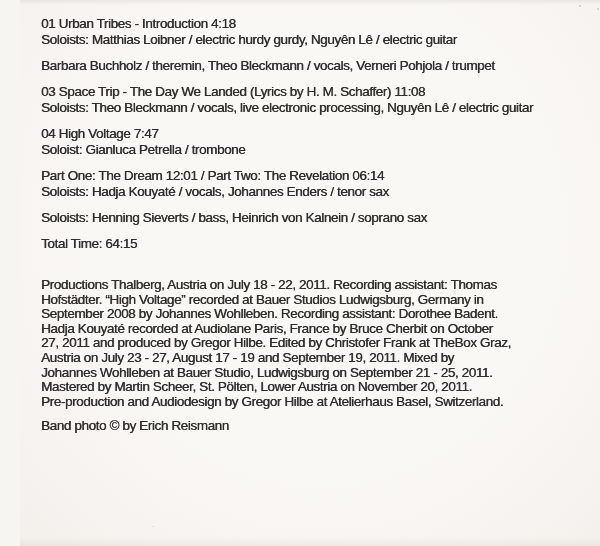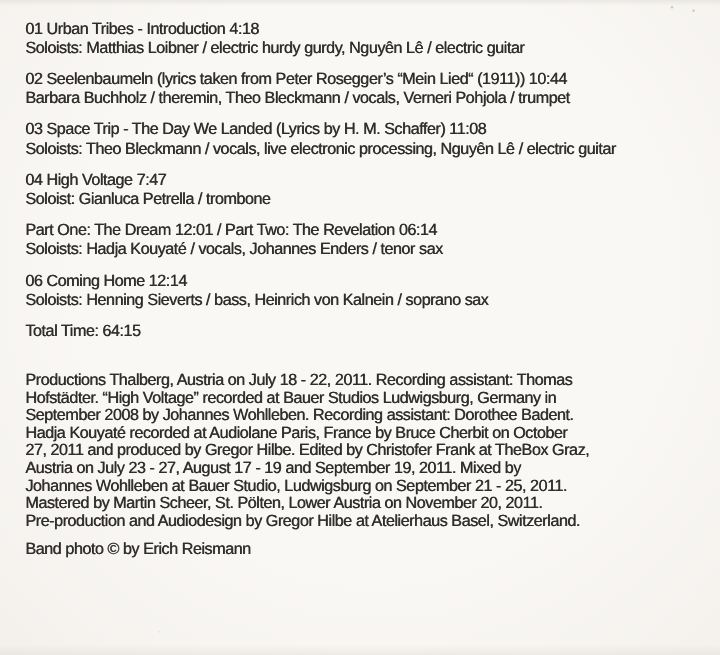--- a/index.html
+++ b/index.html
@@ -14,20 +14,21 @@
     background: #f7f5f1;
     font-family: "Liberation Sans", "DejaVu Sans", sans-serif;
   }
   .page {
     position: absolute;
     inset: 0;
     background:
       linear-gradient(180deg, rgba(210,206,200,0.35) 0px, rgba(210,206,200,0) 5px),
       linear-gradient(0deg, rgba(214,208,202,0.30) 0px, rgba(214,208,202,0) 9px),
       radial-gradient(ellipse at 52% 42%, #faf8f5 55%, #f3f0ec 100%);
+    margin-left: 20px;
   }
   .speck {
     position: absolute;
     border-radius: 50%;
     background: rgba(150,144,138,0.45);
   }
   .speck.s1 { left: 559px; top: 5px;  width: 2px; height: 2px; }
   .speck.s2 { left: 577px; top: 8px;  width: 2px; height: 2px; }
   .speck.s3 { left: 132px; top: 526px; width: 2px; height: 1px; opacity:.5; }
   .content {
@@ -69,41 +70,39 @@
   <span class="speck s3"></span>
 
   <div class="content">
 
     <div class="track-block">
       <div class="line">01 Urban Tribes - Introduction 4:18</div>
       <div class="line">Soloists: Matthias Loibner / electric hurdy gurdy, Nguyên Lê / electric guitar</div>
     </div>
 
     <div class="track-block">
-      <div class="line">02 Seelenbaumeln (lyrics taken from Peter Rosegger’s “Mein Lied“ (1911)) 10:44</div>
       <div class="line">Barbara Buchholz / theremin, Theo Bleckmann / vocals, Verneri Pohjola / trumpet</div>
     </div>
 
     <div class="track-block">
       <div class="line">03 Space Trip - The Day We Landed (Lyrics by H. M. Schaffer) 11:08</div>
       <div class="line">Soloists: Theo Bleckmann / vocals, live electronic processing, Nguyên Lê / electric guitar</div>
     </div>
 
     <div class="track-block">
       <div class="line">04 High Voltage 7:47</div>
       <div class="line">Soloist: Gianluca Petrella / trombone</div>
     </div>
 
     <div class="track-block">
       <div class="line">Part One: The Dream 12:01 / Part Two: The Revelation 06:14</div>
       <div class="line">Soloists: Hadja Kouyaté / vocals, Johannes Enders / tenor sax</div>
     </div>
 
     <div class="track-block">
-      <div class="line">06 Coming Home 12:14</div>
       <div class="line">Soloists: Henning Sieverts / bass, Heinrich von Kalnein / soprano sax</div>
     </div>
 
     <div class="track-block total-time">
       <div class="line">Total Time: 64:15</div>
     </div>
 
     <div class="credits-block">
       <div class="line">Productions Thalberg, Austria on July 18 - 22, 2011. Recording assistant: Thomas</div>
       <div class="line">Hofstädter. “High Voltage” recorded at Bauer Studios Ludwigsburg, Germany in</div>

